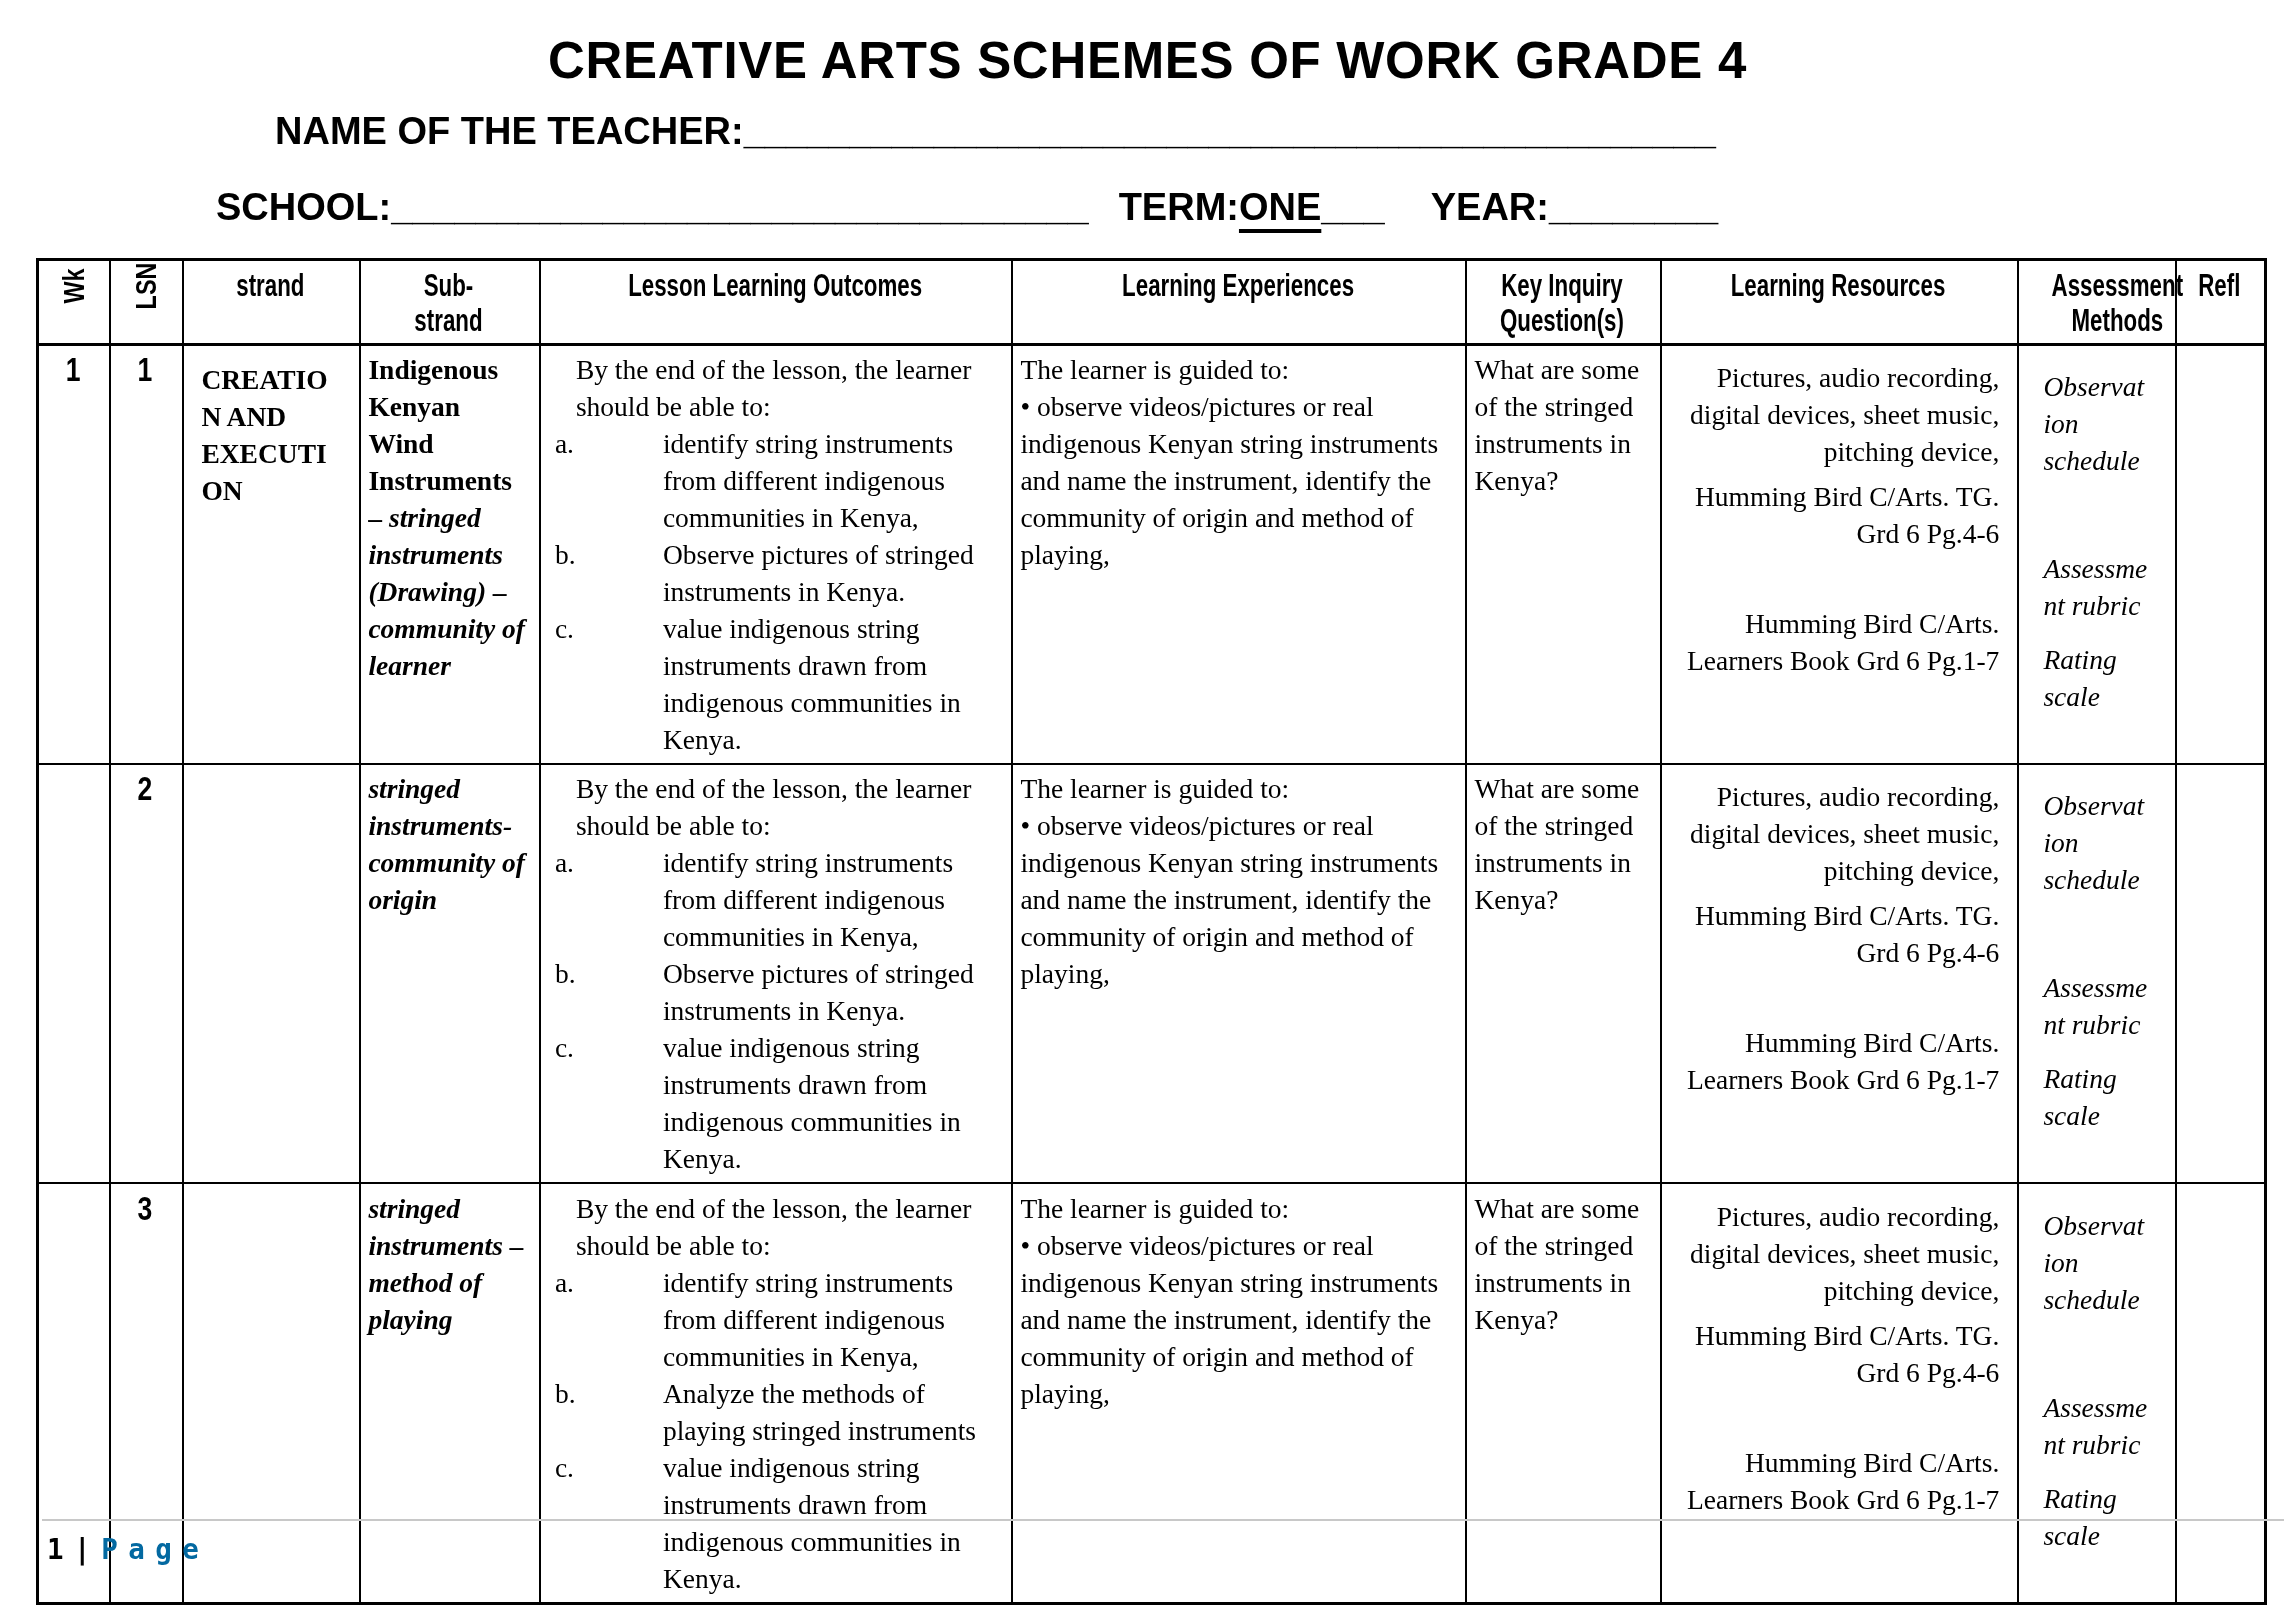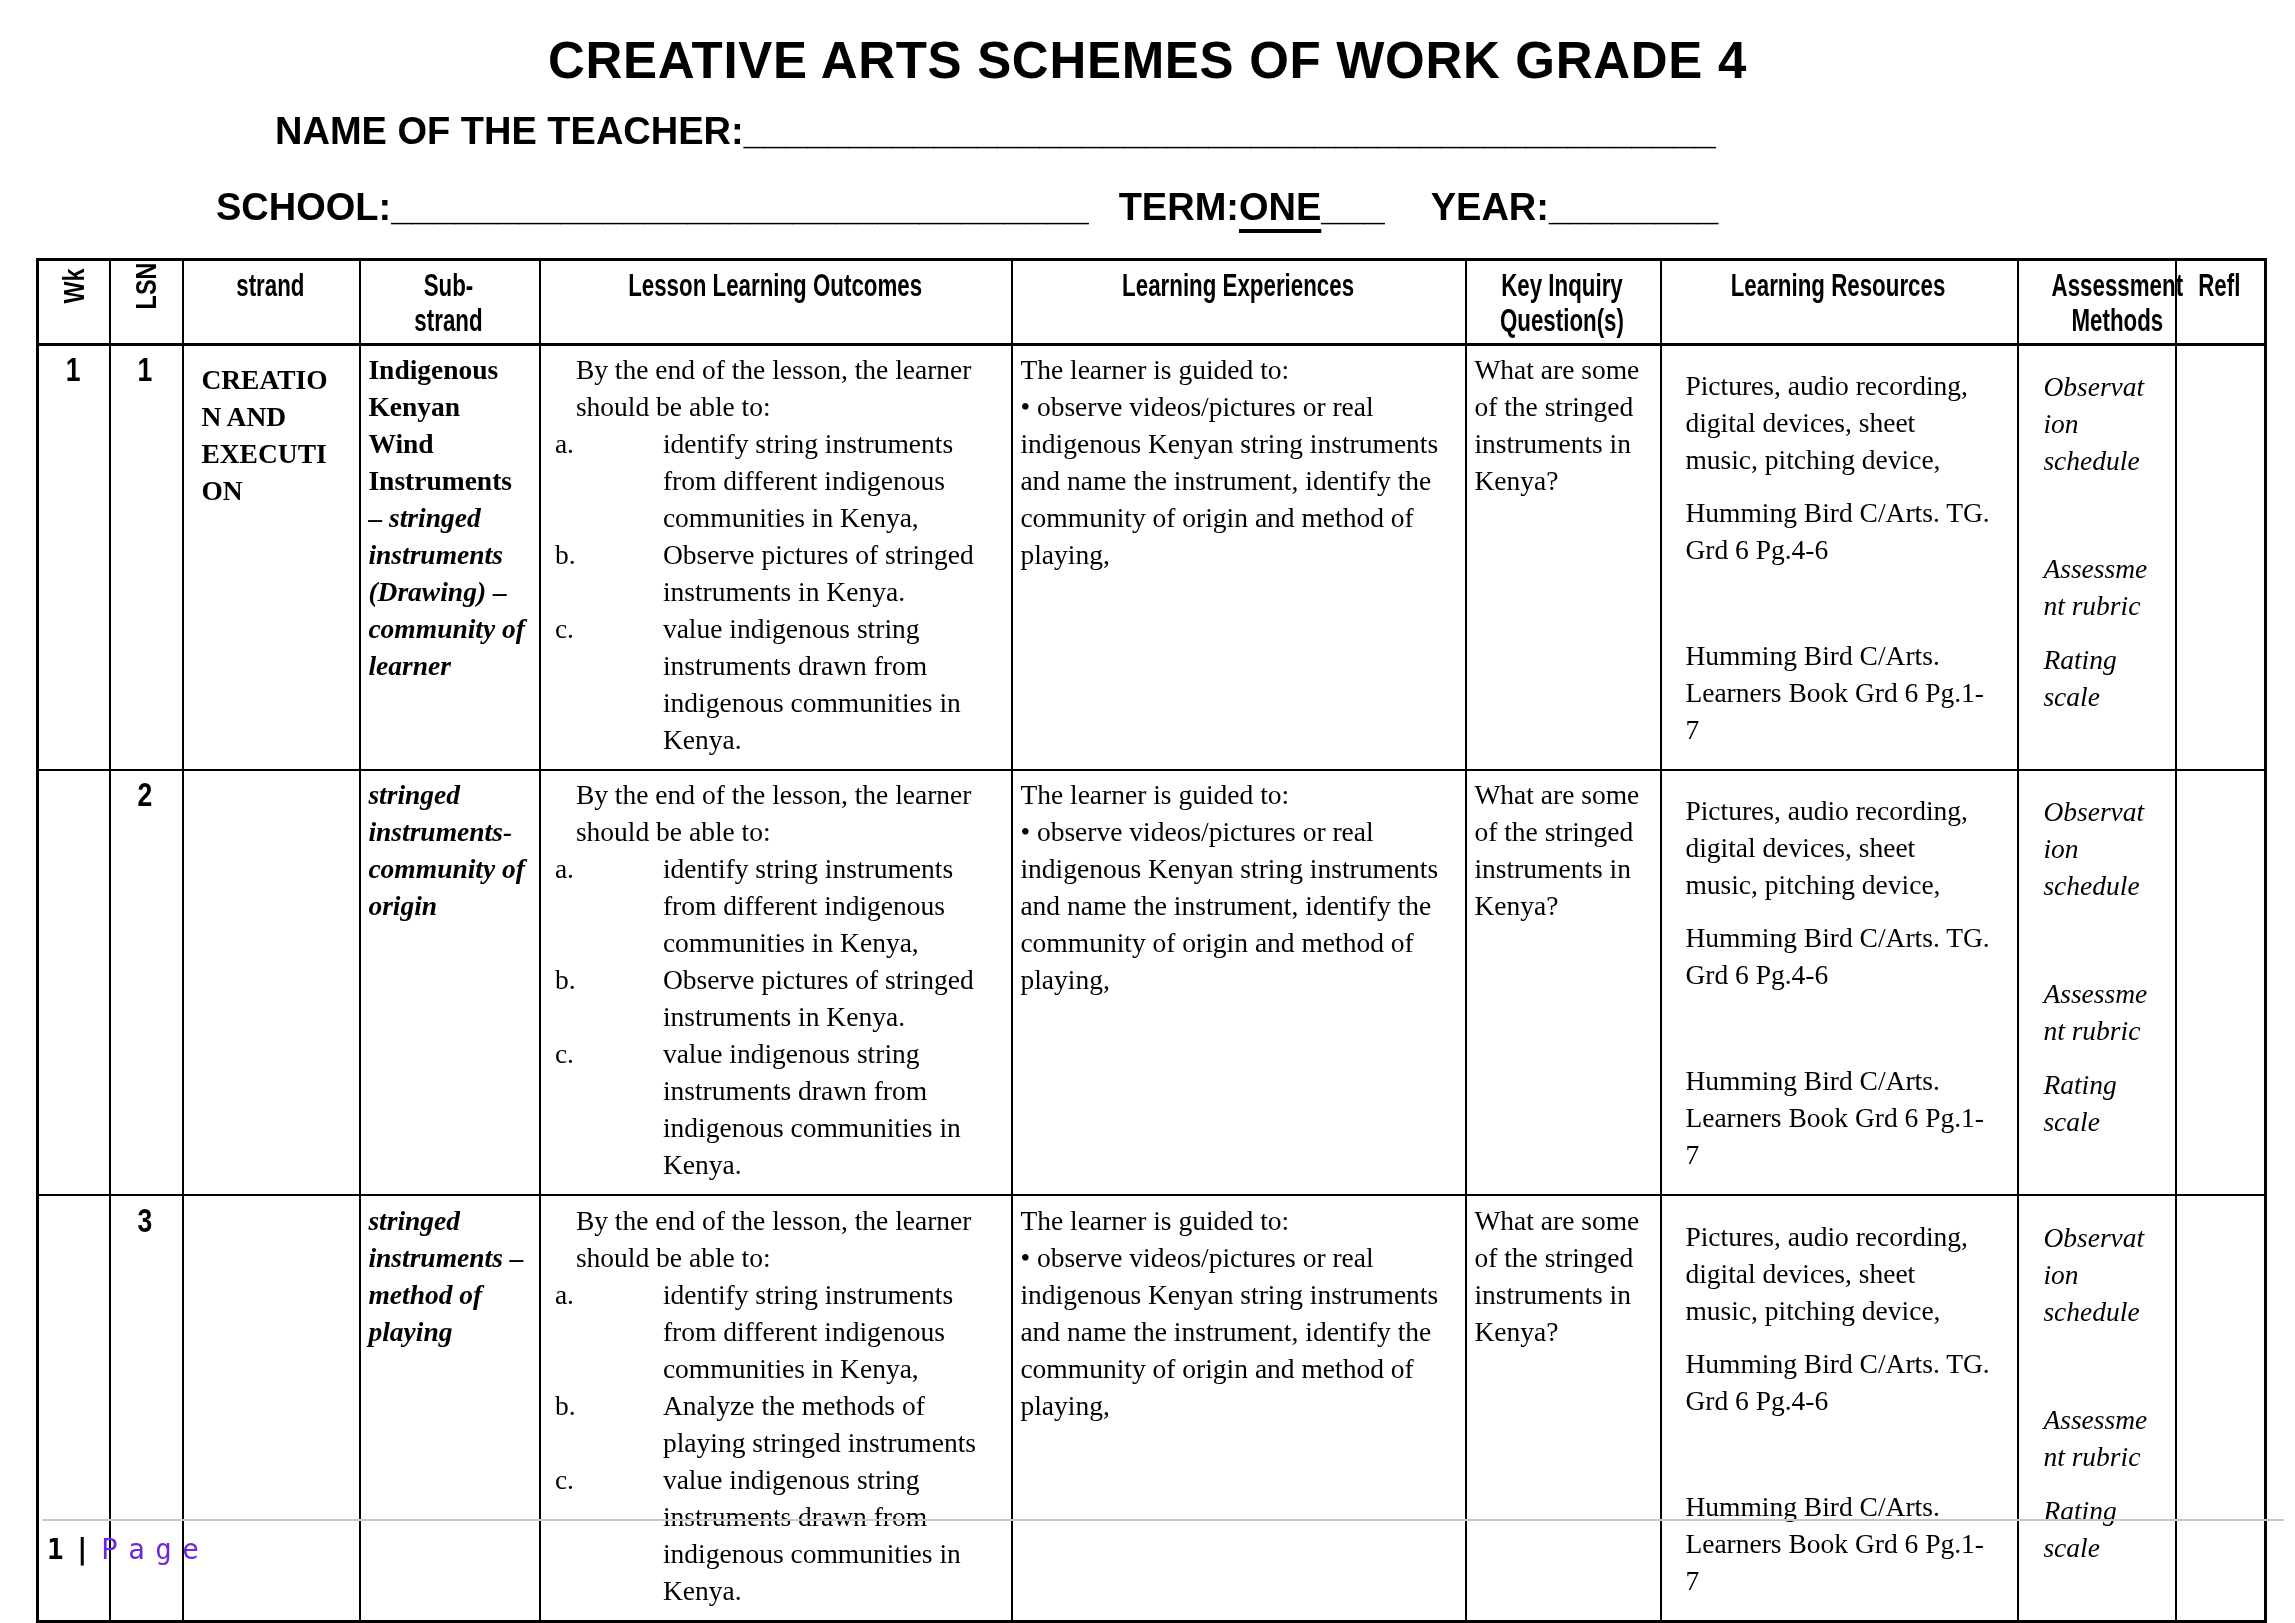--- a/index.html
+++ b/index.html
@@ -38,31 +38,31 @@
 
   .c-out{padding-left:3.9px;}
   .c-out .intro{margin:0;padding-left:27.5px;}
   .oitem{display:flex;margin:0;}
   .oitem .m{flex:0 0 108px;padding-left:6.5px;}
   .oitem .t{flex:1 1 auto;}
 
   .c-exp p{margin:0;}
   .c-ki{padding-right:23.6px;border-radius:11px;}
   .c-ki p{margin:0;}
-  .c-res p{margin:16px;min-height:37px;}
+  .c-res p{margin:8px;min-height:37px;text-align:right;}
   .c-ass p{margin:17px;min-height:37px;overflow-wrap:break-word;word-break:break-word;font-style:italic;}
   .c-refl p{margin:0;}
 
   
   .footer-rule{position:absolute;top:1519px;left:42px;width:2242px;height:2px;background:#c8c8c8;}
   .footer{position:absolute;top:1533px;left:47px;font-family:"DejaVu Sans Mono",monospace;
     font-size:27.5px;color:#000;}
   .footer .pg-num{font-weight:bold;}
   .footer .pg-sep{margin:0 10.5px;font-weight:bold;}
-  .footer .pg-word{color:#6d28d9;letter-spacing:10.5px;}
+  .footer .pg-word{color:#0369a1;letter-spacing:10.5px;font-weight:bold;}
 </style>
 </head>
 <body>
 
 <div class="doc-title">CREATIVE ARTS SCHEMES OF WORK GRADE 4</div>
 
 <div class="hline hline-teacher">
   <span>NAME OF THE TEACHER:</span><span class="blank-text">______________________________________________</span>
 </div>
 

